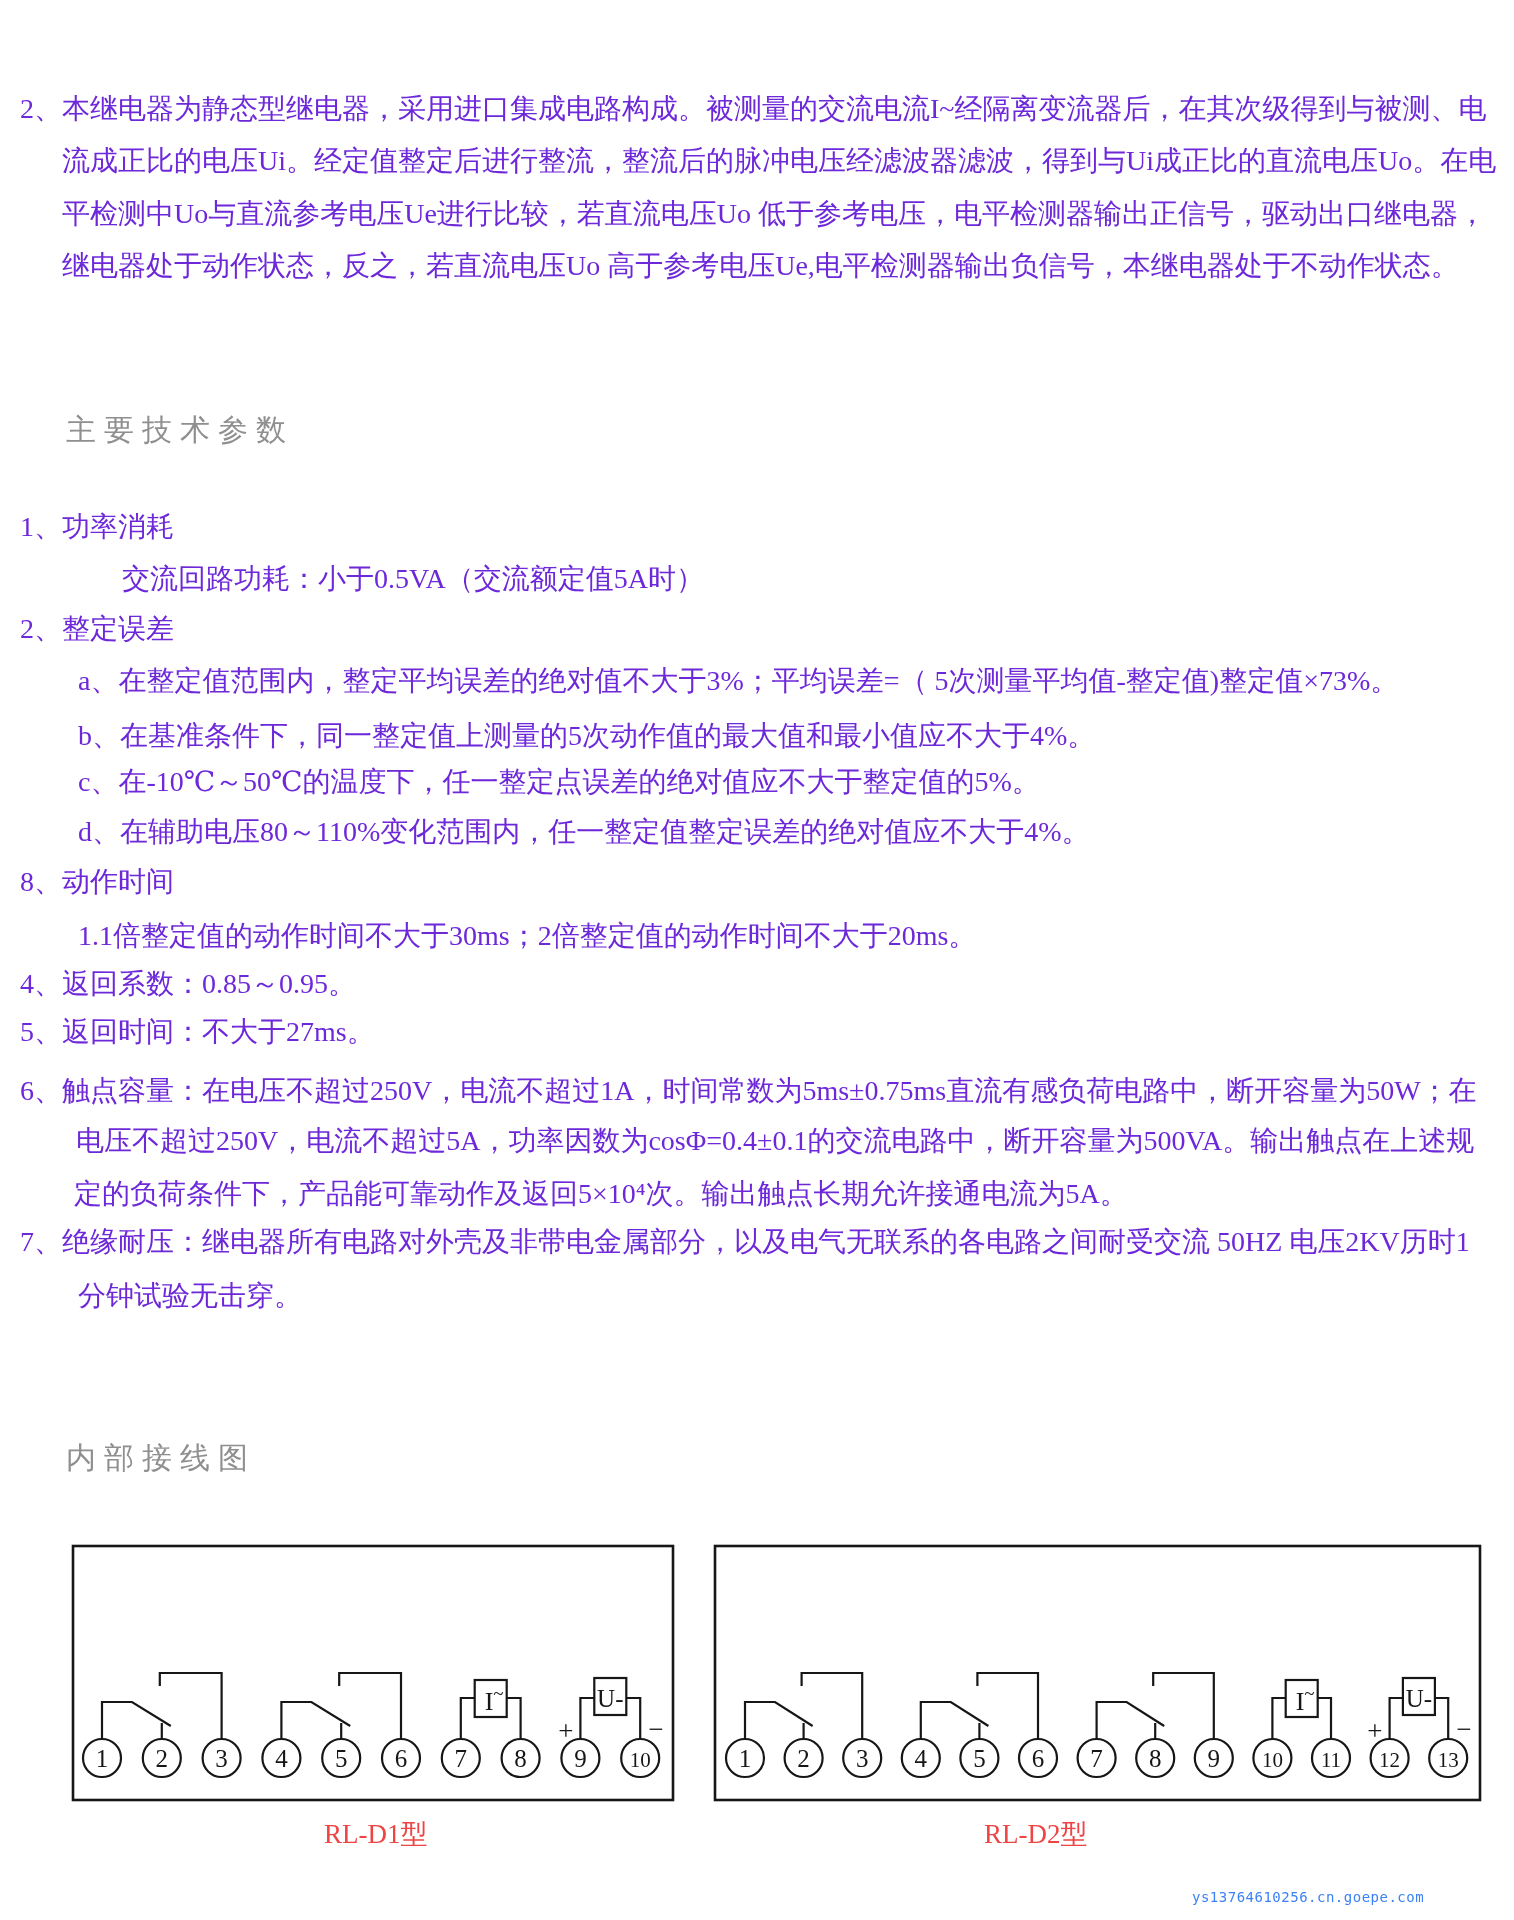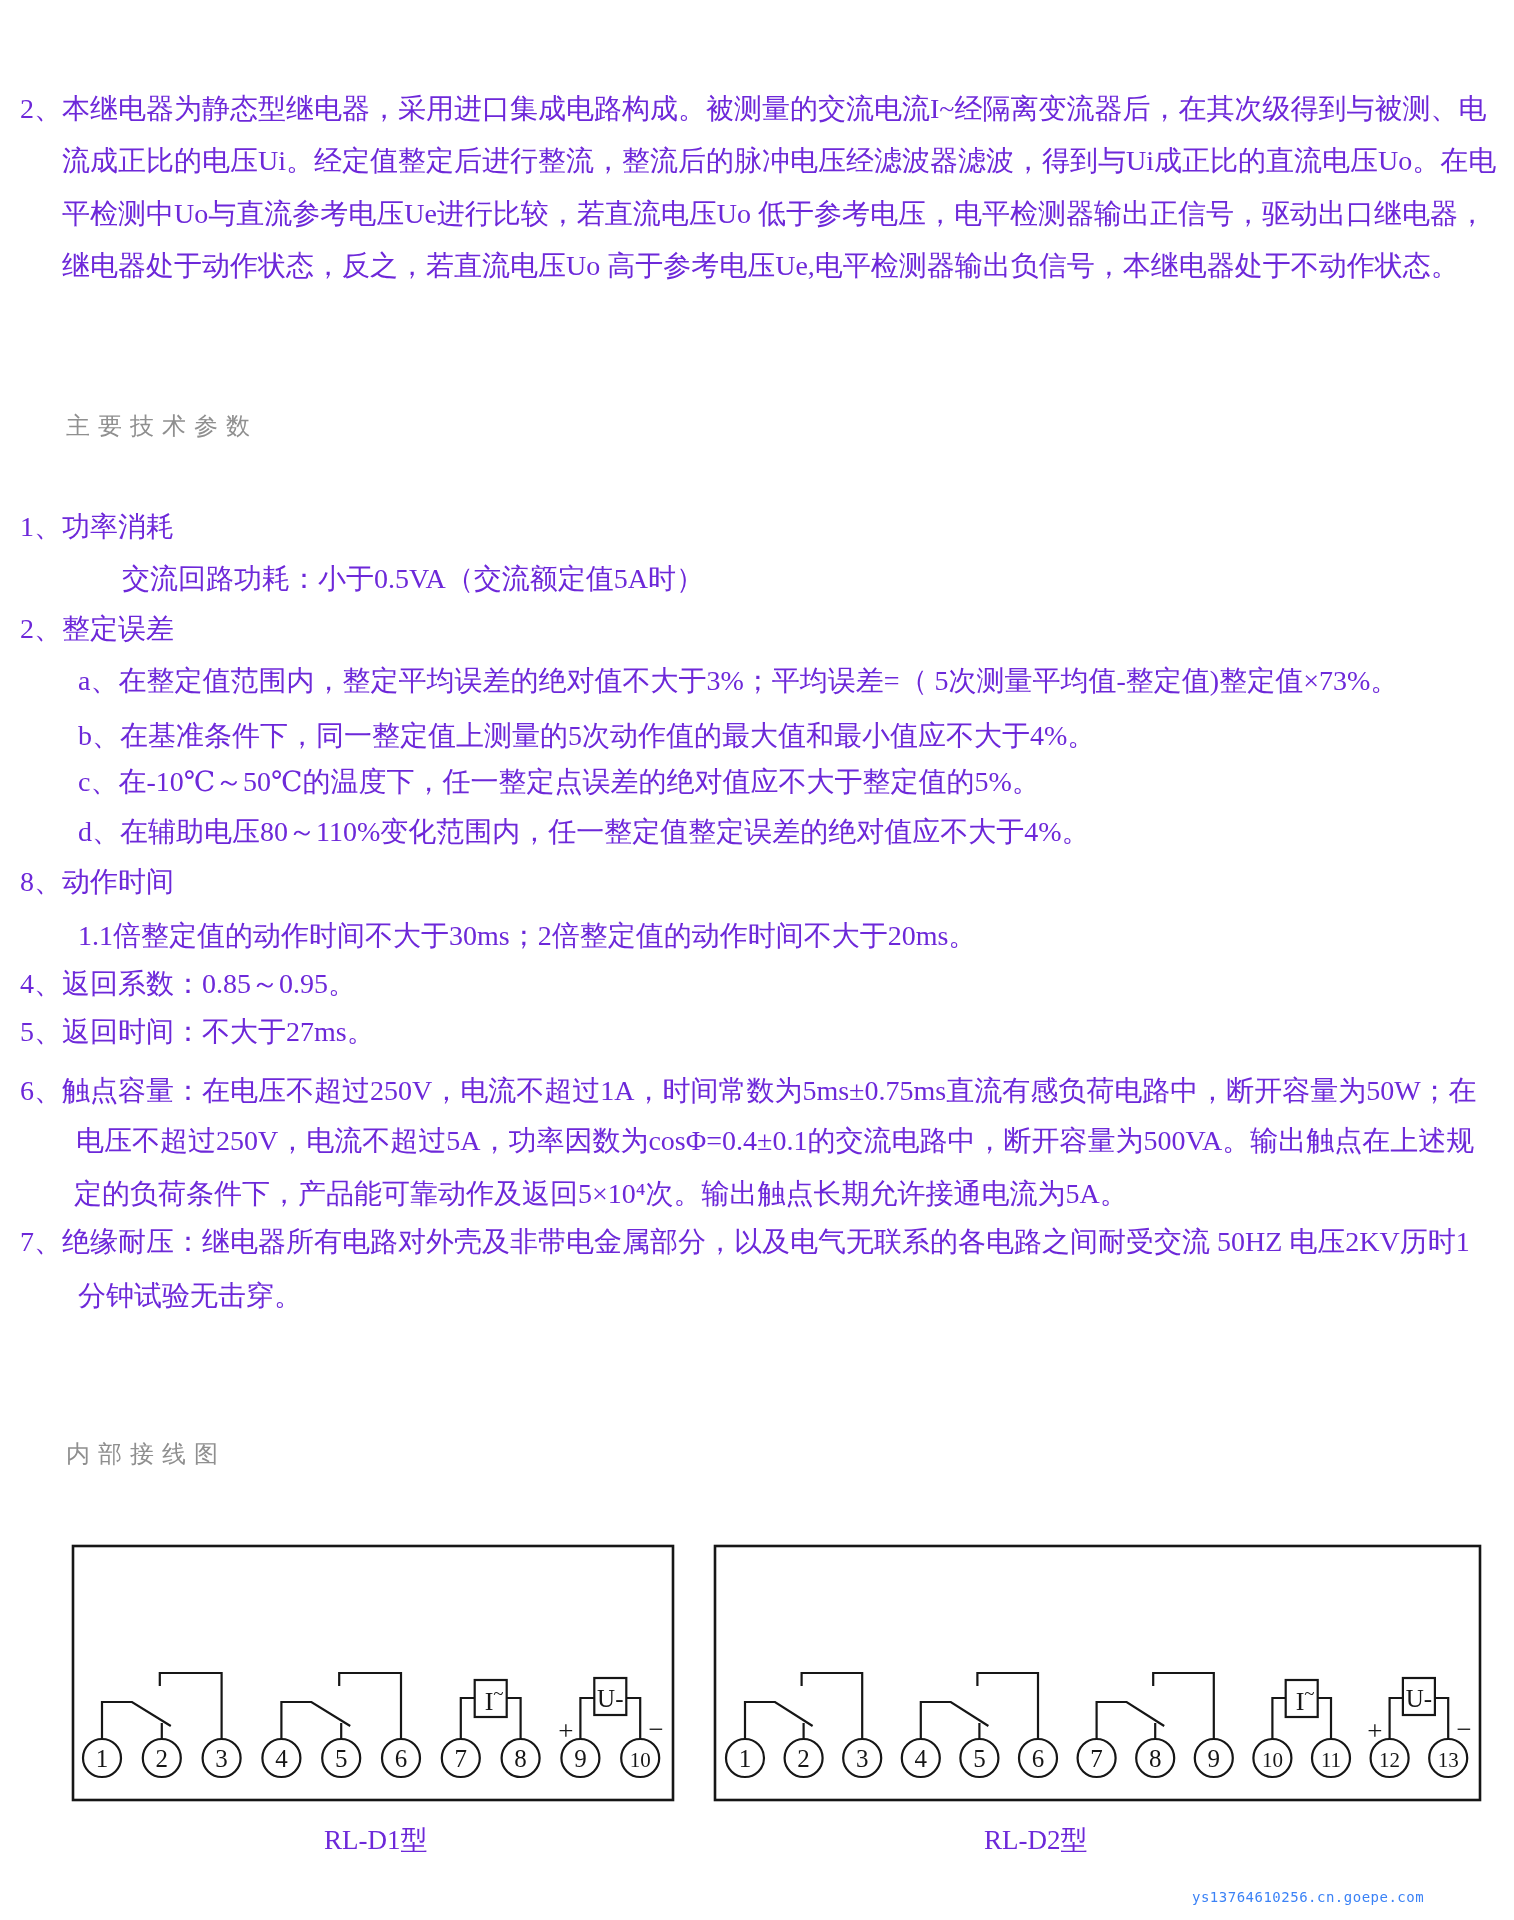--- a/index.html
+++ b/index.html
@@ -5,25 +5,25 @@
   html,body{margin:0;padding:0;}
   body{
     width:1514px;height:1920px;position:relative;background:#ffffff;overflow:hidden;
     font-family:"Liberation Serif","DejaVu Serif",serif;
   }
   .line{
     position:absolute;white-space:nowrap;font-size:28px;line-height:1.15;
     color:#6d28d9;
   }
   .heading{
-    position:absolute;white-space:nowrap;font-size:24px;line-height:1.1;
+    position:absolute;white-space:nowrap;font-size:30px;line-height:1.1;
     letter-spacing:8px;color:#8f8f8f;
   }
   .diag-label{
-    position:absolute;white-space:nowrap;font-size:27px;color:#6d28d9;line-height:1.1;margin-top:6px;
+    position:absolute;white-space:nowrap;font-size:27px;color:#ef4444;line-height:1.1;
   }
   .watermark{
     position:absolute;white-space:nowrap;
     font-family:"DejaVu Sans Mono",monospace;font-size:14px;color:#3b82f6;letter-spacing:0.5px;
   }
   svg.diagram{position:absolute;}
 </style>
 </head>
 <body>
 

